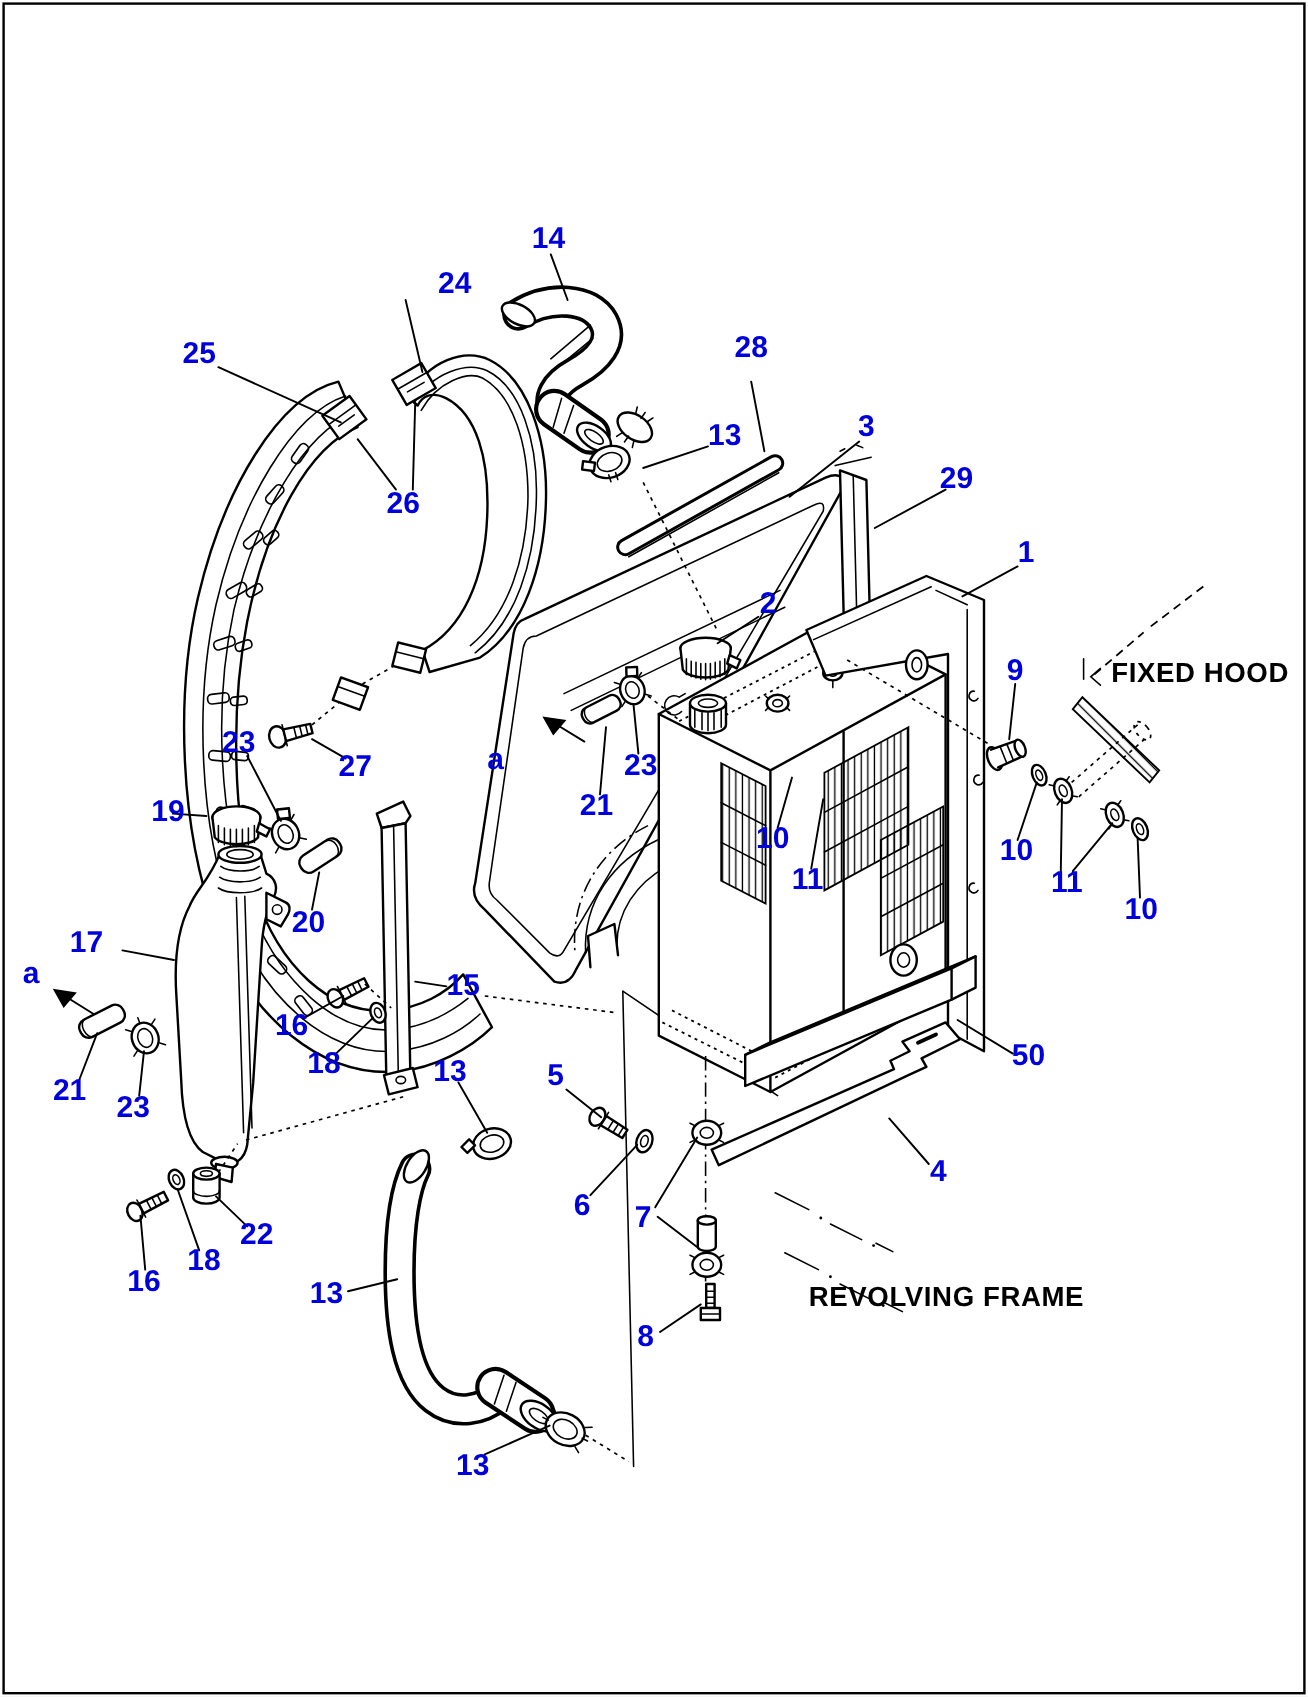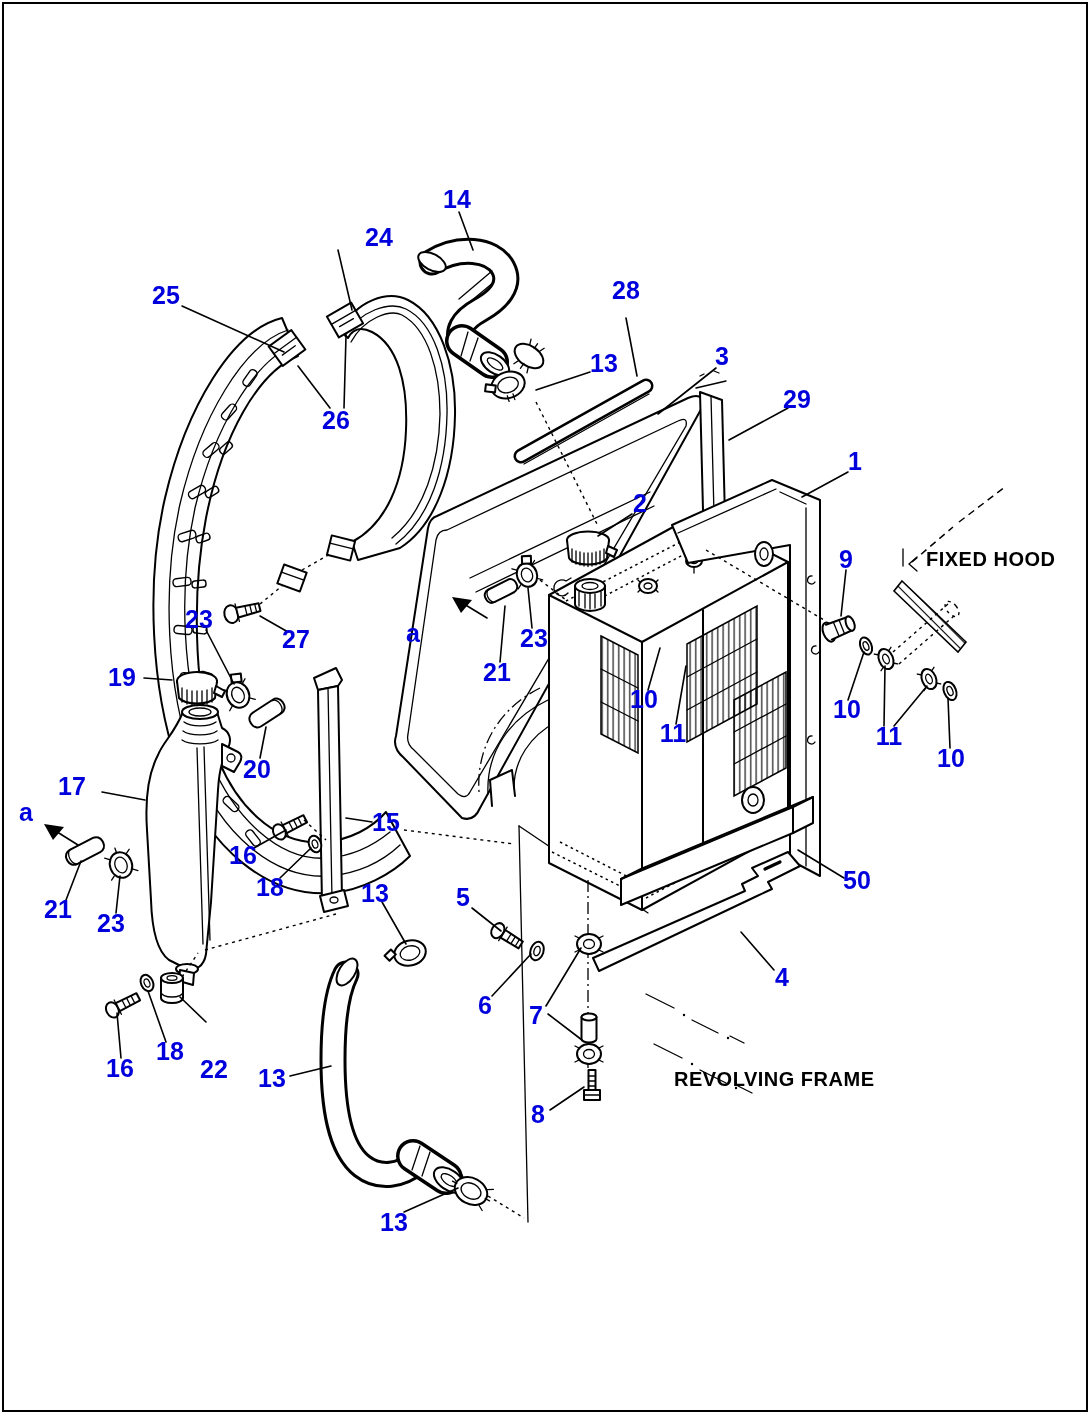--- a/index.html
+++ b/index.html
@@ -9,21 +9,21 @@
     overflow:hidden;margin:0 auto;
   }
   .frame{position:absolute;left:2px;top:2px;right:2px;bottom:2px;border:2px solid #000;pointer-events:none;}
   svg{position:absolute;left:0;top:0;}
   .callout{
     position:absolute;transform:translate(-50%,-50%);
     color:#0000dd;font-weight:bold;font-size:25px;line-height:1;letter-spacing:0px;
     white-space:nowrap;
   }
   .annotation{
-    position:absolute;color:#000;font-weight:bold;font-size:20px;line-height:1;
+    position:absolute;color:#000;font-weight:bold;font-size:23px;line-height:1;
     white-space:nowrap;letter-spacing:0.5px;
   }
   .ln{stroke:#000;fill:none;stroke-width:2;stroke-linecap:round;stroke-linejoin:round;}
   .wh{stroke:#000;fill:#fff;stroke-width:2;stroke-linecap:round;stroke-linejoin:round;}
   .thin{stroke:#000;fill:none;stroke-width:1.3;stroke-linecap:round;}
   .lead{stroke:#000;fill:none;stroke-width:1.6;stroke-linecap:round;}
   .dotl{stroke:#000;fill:none;stroke-width:1.4;stroke-dasharray:3 4;}
   .dashdot{stroke:#000;fill:none;stroke-width:1.3;stroke-dasharray:12 4 2 4;}
   .dash{stroke:#000;fill:none;stroke-width:1.5;stroke-dasharray:7 5;}
   .dotted{stroke:#000;fill:none;stroke-width:1.5;stroke-dasharray:2.5 3.5;}
@@ -471,38 +471,38 @@
       <span class="callout" style="left: 797px; top: 399px;">29</span>
       <span class="callout" style="left: 855px; top: 461px;">1</span>
       <span class="callout" style="left: 640px; top: 503px;">2</span>
       <span class="callout" style="left: 846px; top: 559px;">9</span>
       <span class="callout" style="left: 644px; top: 699px;">10</span>
       <span class="callout" style="left: 673px; top: 733px;">11</span>
       <span class="callout" style="left: 847px; top: 709px;">10</span>
       <span class="callout" style="left: 889px; top: 736px;">11</span>
       <span class="callout" style="left: 951px; top: 758px;">10</span>
       <span class="callout" style="left: 199px; top: 619px;">23</span>
-      <span class="callout" style="left: 122px; top: 677px;">19</span>
+      <span class="callout" style="left: 140px; top: 677px;">19</span>
       <span class="callout" style="left: 296px; top: 639px; text-align: center;">27</span>
       <span class="callout" style="left: 257px; top: 769px;">20</span>
       <span class="callout" style="left: 72px; top: 786px;">17</span>
       <span class="callout" style="left: 497px; top: 672px;">21</span>
       <span class="callout" style="left: 534px; top: 638px;">23</span>
       <span class="callout" style="left: 386px; top: 822px;">15</span>
       <span class="callout" style="left: 243px; top: 855px;">16</span>
       <span class="callout" style="left: 270px; top: 887px;">18</span>
       <span class="callout" style="left: 375px; top: 893px;">13</span>
       <span class="callout" style="left: 58px; top: 909px;">21</span>
       <span class="callout" style="left: 111px; top: 923px;">23</span>
       <span class="callout" style="left: 463px; top: 897px;">5</span>
       <span class="callout" style="left: 485px; top: 1005px;">6</span>
       <span class="callout" style="left: 536px; top: 1015px;">7</span>
       <span class="callout" style="left: 857px; top: 880px;">50</span>
       <span class="callout" style="left: 782px; top: 977px;">4</span>
-      <span class="callout" style="left: 214px; top: 1029px; margin-top: 40px;">22</span>
+      <span class="callout" style="left: 214px; top: 1029px;">22</span>
       <span class="callout" style="left: 170px; top: 1051px;">18</span>
       <span class="callout" style="left: 120px; top: 1068px;">16</span>
       <span class="callout" style="left: 272px; top: 1078px;">13</span>
       <span class="callout" style="left: 538px; top: 1114px;">8</span>
       <span class="callout" style="left: 394px; top: 1222px;">13</span>
       <span class="callout" style="left: 26px; top: 812px;">a</span>
       <span class="callout" style="left: 413px; top: 633px;">a</span>
       <div class="annotation" style="left: 926px; top: 549px;">FIXED HOOD</div>
       <div class="annotation" style="left: 674px; top: 1069px;">REVOLVING FRAME</div>
     </div>

